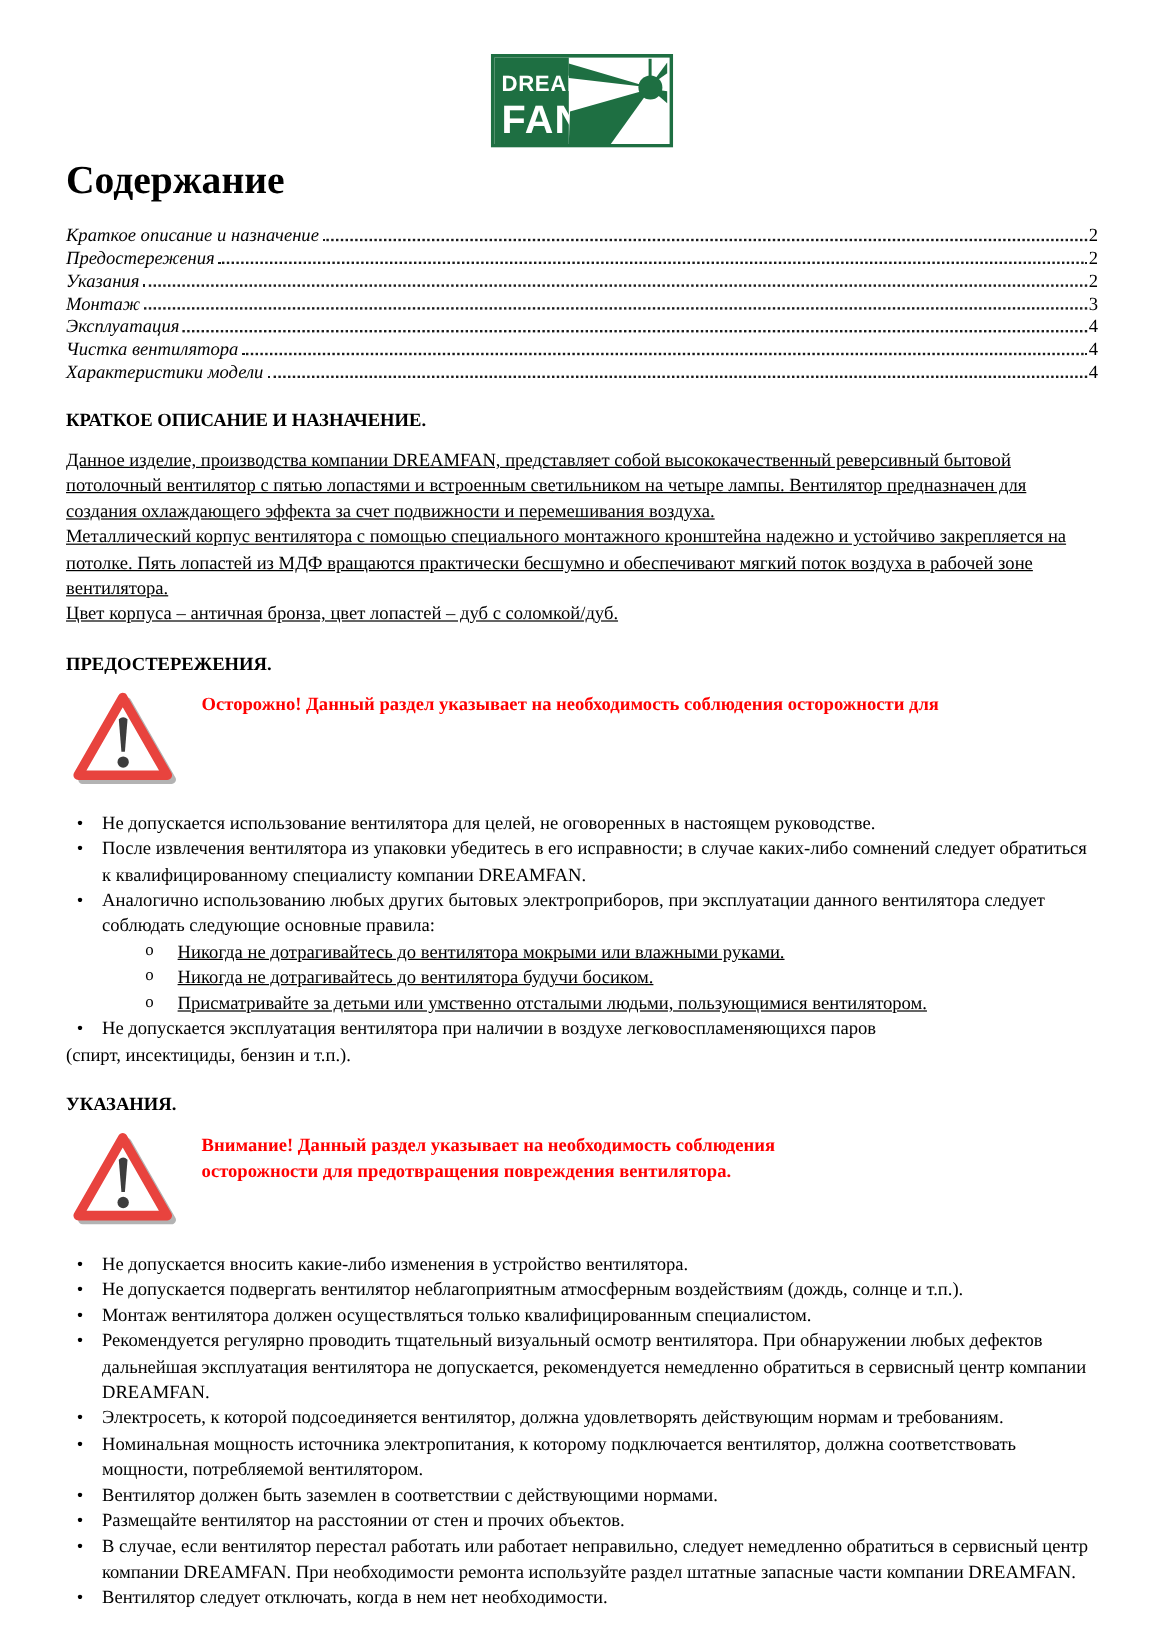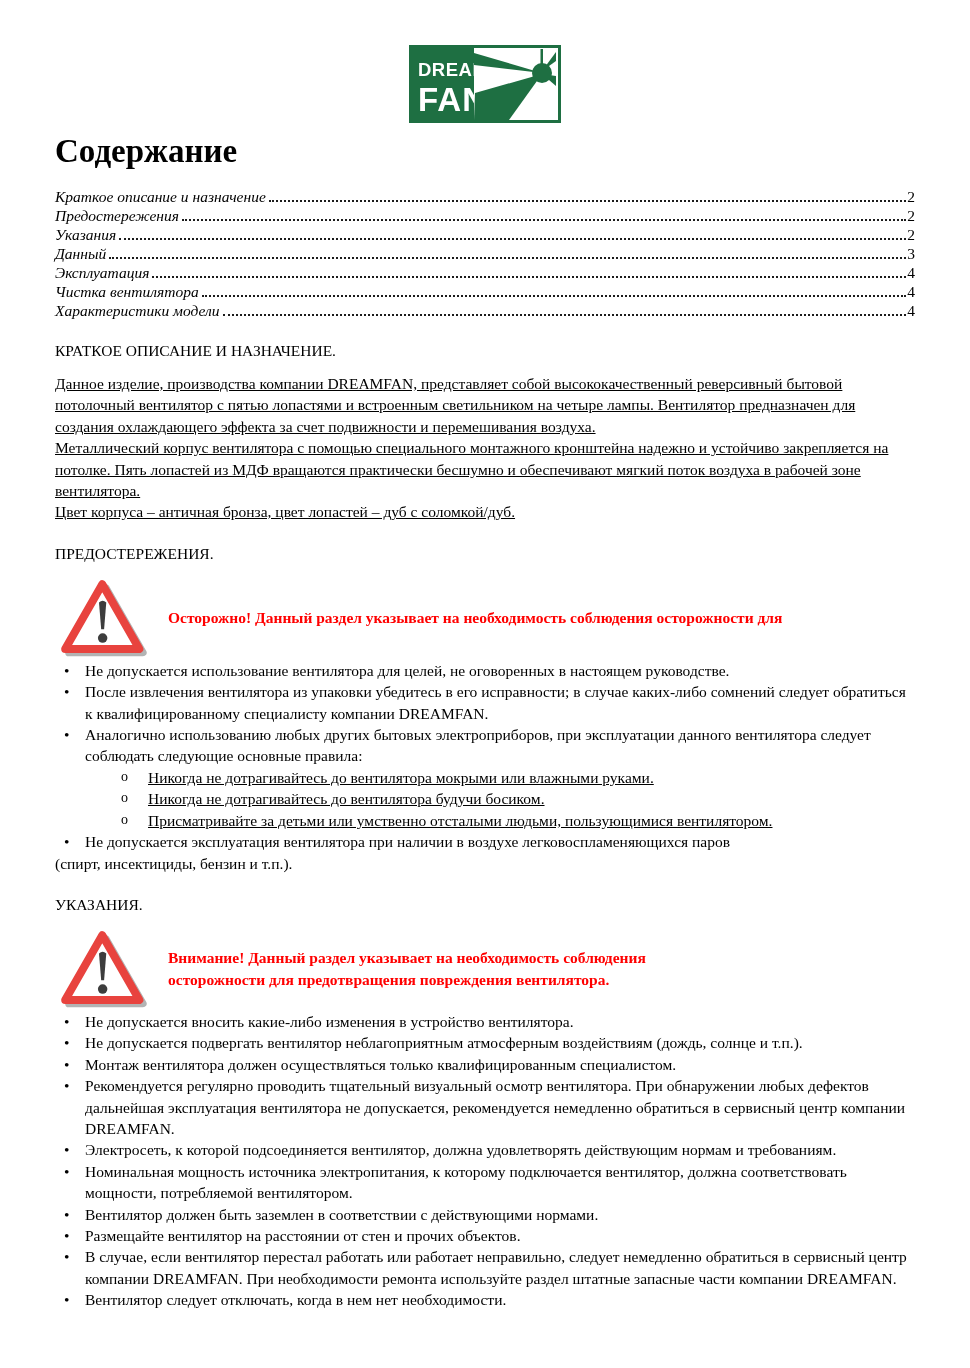--- a/index.html
+++ b/index.html
@@ -10,27 +10,27 @@
     color:#000;font-size:15.5px;line-height:21.4px;
     position:relative;overflow:hidden;background:#fff;
   }
   .logo{display:block;margin:0 auto;width:152px;height:78px;}
   .doc-title{font-size:33px;line-height:36px;font-weight:bold;margin:10px 0 0 0;}
   .toc{margin-top:18px;}
   .toc-row{display:flex;align-items:baseline;line-height:19px;cursor:pointer;}
   .toc-label{white-space:nowrap;font-style:italic;}
   .toc-dots{flex:1 1 auto;border-bottom:2px dotted #1b1b1b;margin:0 1px 3px 3px;min-width:10px;}
   .toc-page{white-space:nowrap;}
-  .sec-title{font-weight:normal;margin:20px 0 0 0;line-height:21px;}
+  .sec-title{font-weight:bold;margin:20px 0 0 0;line-height:21px;}
   .para{margin:0;text-decoration:underline;}
   .para-first{margin-top:12px;}
-  .alert-row{display:flex;align-items:center;margin-top:10px;min-height:86px;}
+  .alert-row{display:flex;align-items:flex-start;margin-top:10px;min-height:86px;}
   .warn-tri{width:88px;height:80px;margin-left:4px;flex:0 0 auto;}
   .alert-text{color:#ff0000;font-weight:bold;margin-left:21px;padding-top:3px;line-height:22.5px;}
-  .blist{margin-top:0;}
+  .blist{margin-top:16px;}
   .li{position:relative;padding-left:30px;}
   .li::before{content:"\2022";position:absolute;left:9px;top:0;}
   .li-sub{position:relative;padding-left:93px;text-decoration:underline;}
   .li-sub::before{content:"o";position:absolute;left:66px;top:-1px;font-size:14px;}
   .tail{padding-left:0;margin:0;}
 </style>
 </head>
 <body>
 
 <div class="page">
@@ -62,21 +62,21 @@
       <span class="toc-label">Предостережения</span>
       <span class="toc-dots"></span>
       <span class="toc-page">2</span>
     </div>
     <div class="toc-row">
       <span class="toc-label">Указания</span>
       <span class="toc-dots"></span>
       <span class="toc-page">2</span>
     </div>
     <div class="toc-row">
-      <span class="toc-label">Данный</span>
+      <span class="toc-label">Монтаж</span>
       <span class="toc-dots"></span>
       <span class="toc-page">3</span>
     </div>
     <div class="toc-row">
       <span class="toc-label">Эксплуатация</span>
       <span class="toc-dots"></span>
       <span class="toc-page">4</span>
     </div>
     <div class="toc-row">
       <span class="toc-label">Чистка вентилятора</span>

